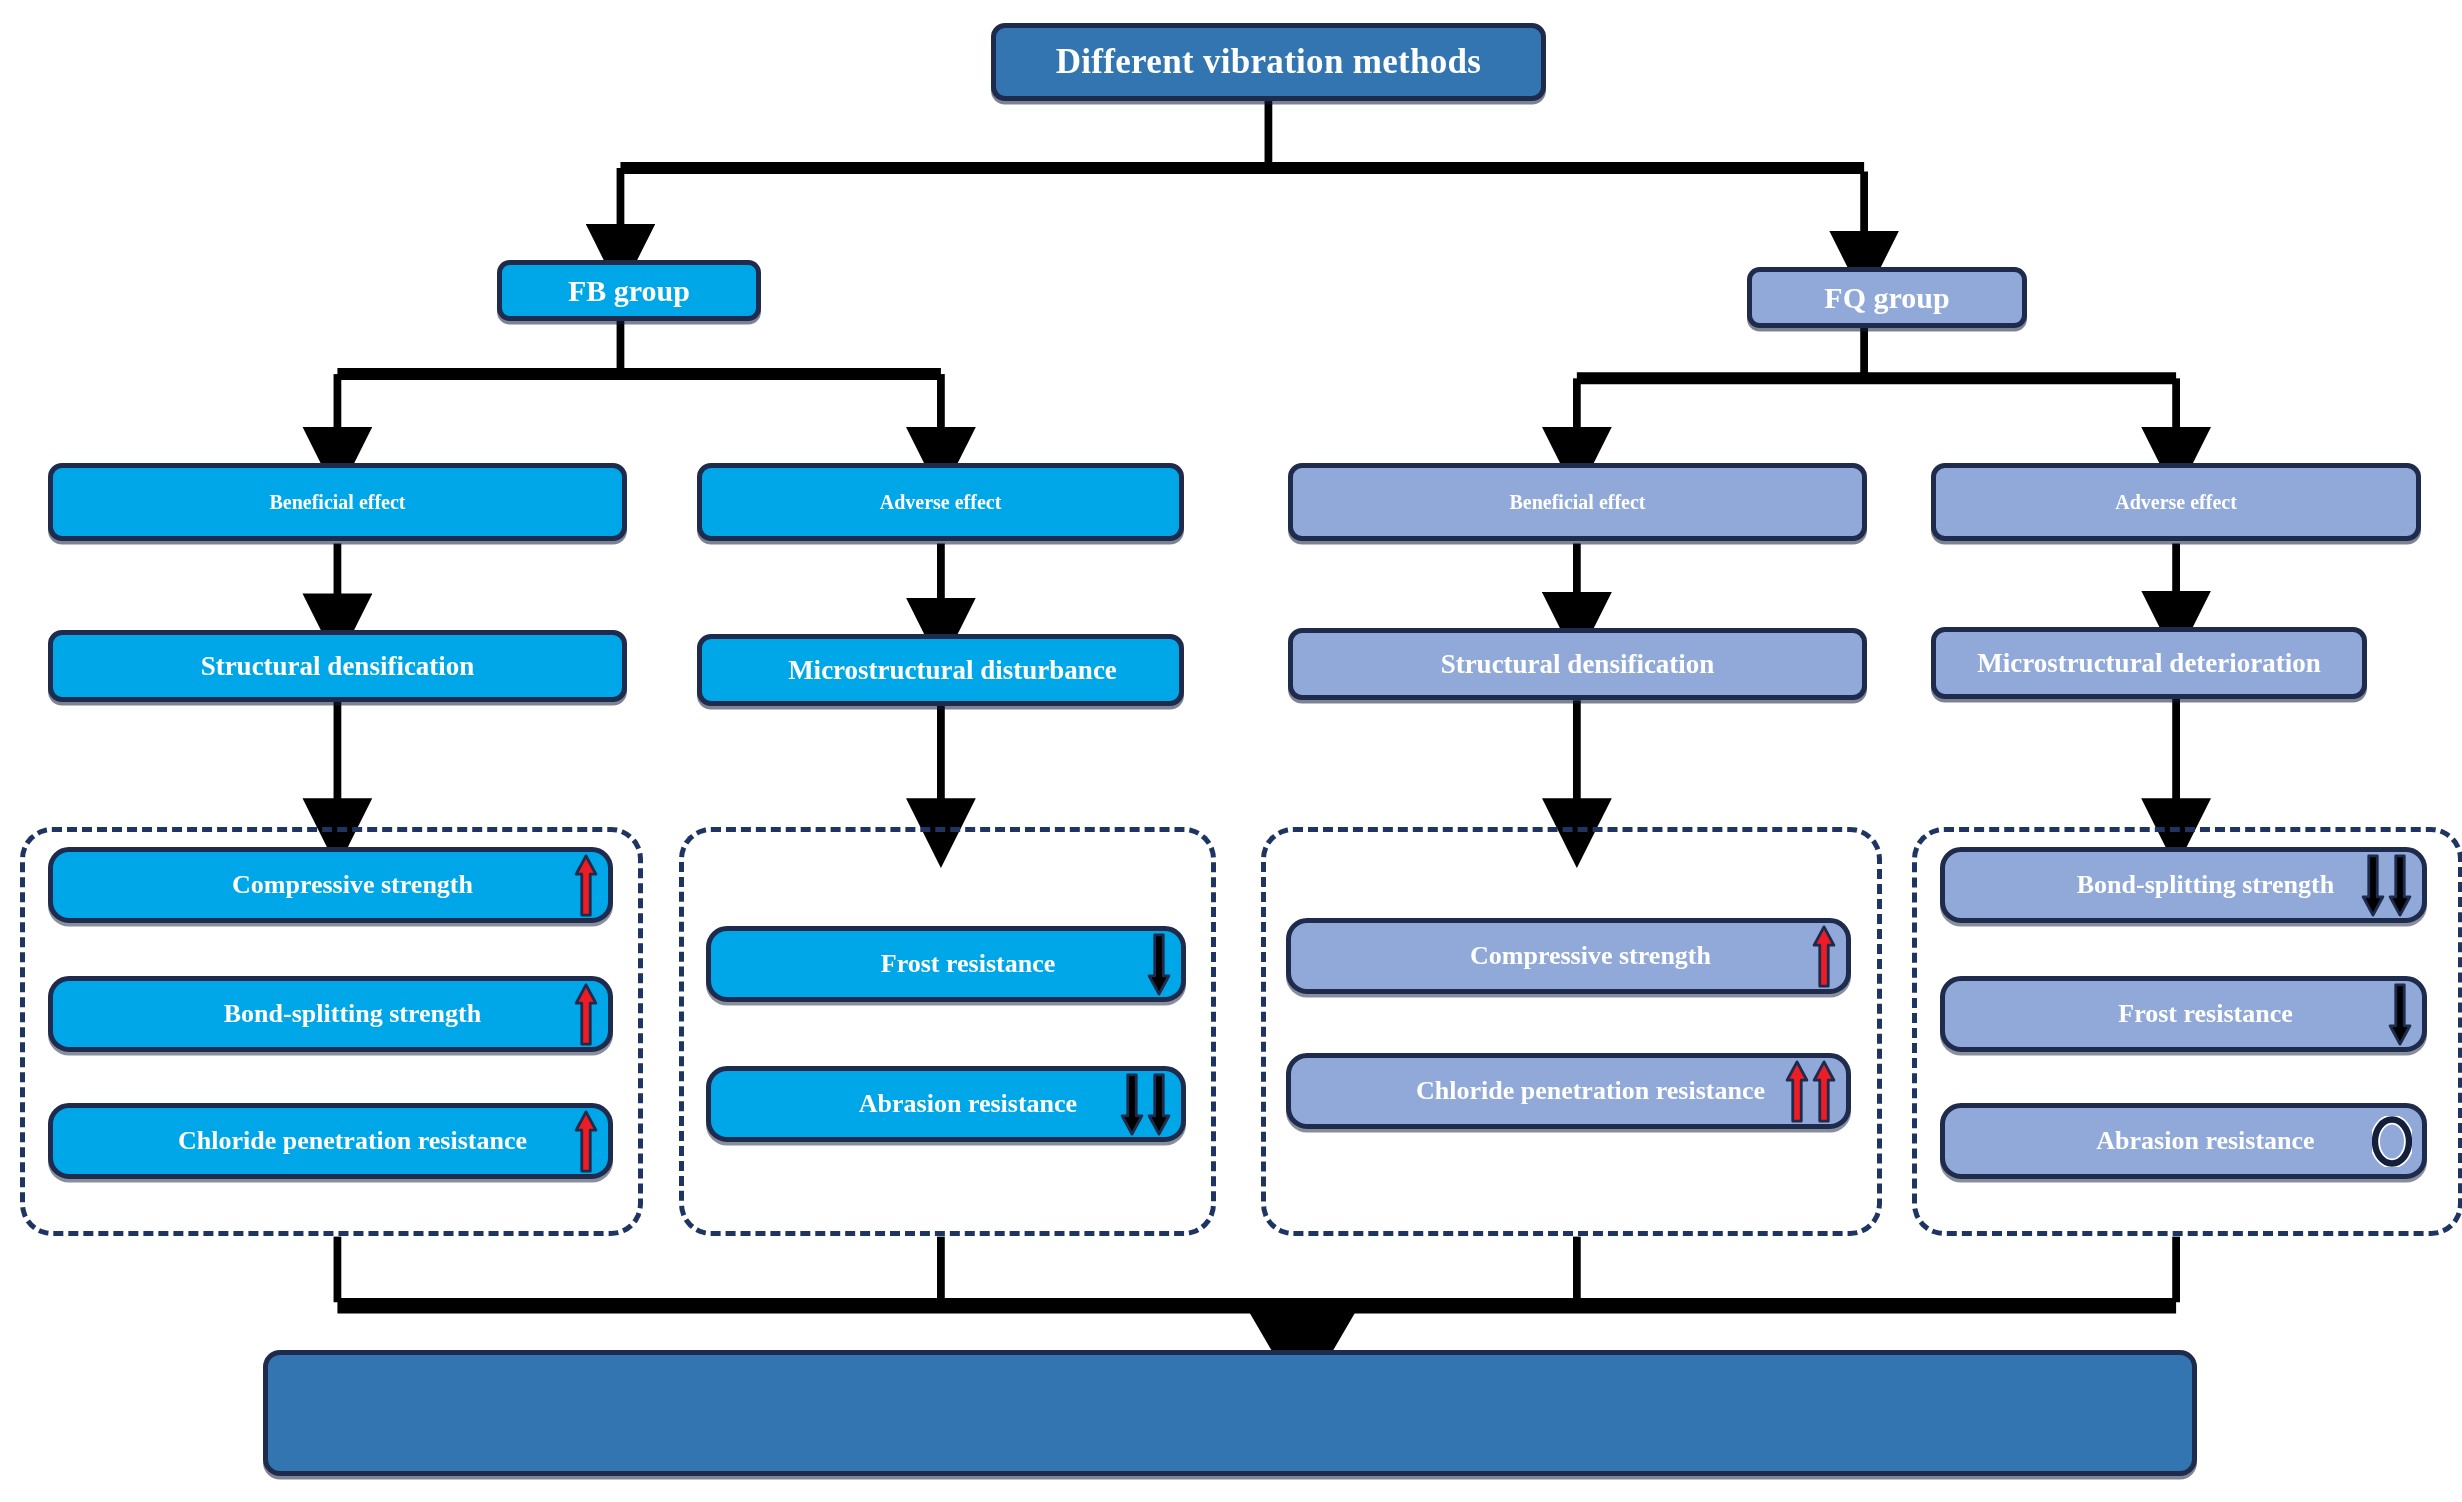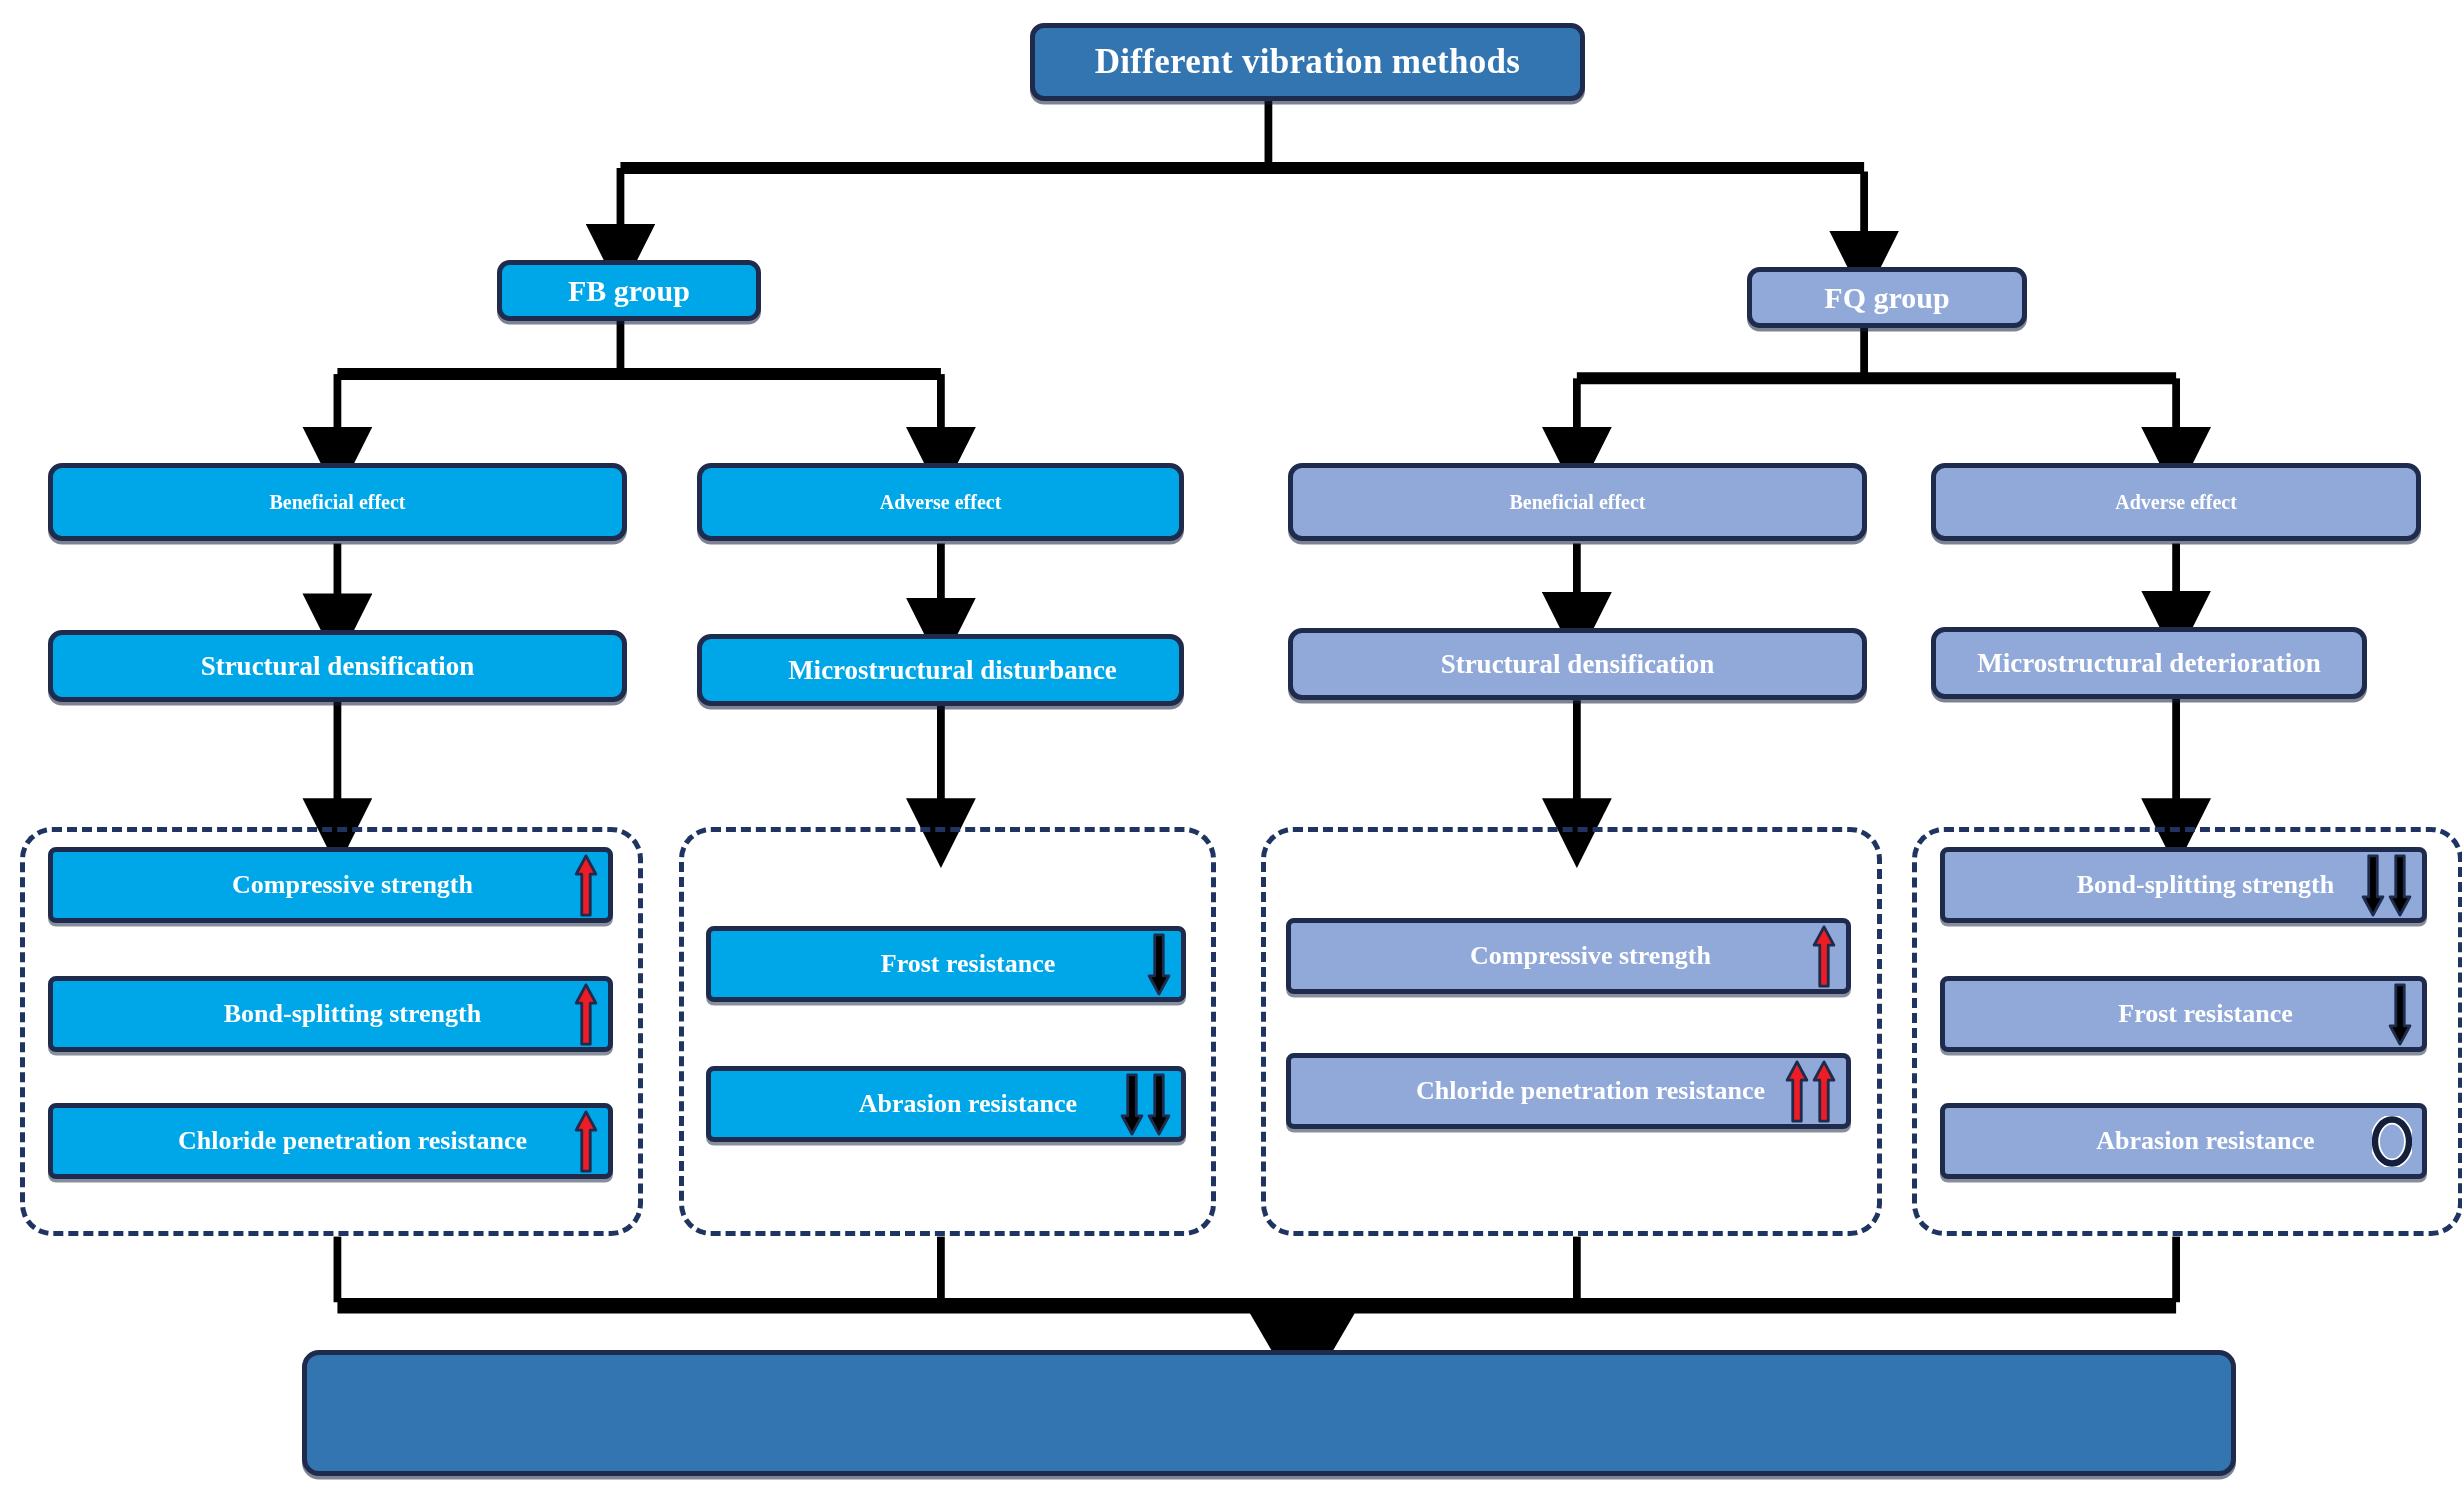--- a/index.html
+++ b/index.html
@@ -18,21 +18,21 @@
     align-items:center;
     justify-content:center;
     color:#ffffff;
     font-weight:bold;
     text-align:center;
     line-height:1.12;
     box-shadow:0 3.5px 0 0 rgba(20,30,60,.55);
   }
   .fb{ background:#00a7e8; }
   .fq{ background:#90a9d8; }
-  .hdr{ background:#3275b0;margin-left:39px; }
+  .hdr{ background:#3275b0; }
 
   
   .root{
     left:991px; top:22.6px; width:555px; height:78px;
     font-size:35px; letter-spacing:0.3px;
   }
 
   
   .group{
     height:61px; font-size:30px; border-radius:12.7px;
@@ -70,21 +70,21 @@
   .d1{ left:20px;   top:827px; width:623px;  height:409px; }
   .d2{ left:679px;  top:827px; width:537px;  height:409px; }
   .d3{ left:1261px; top:827px; width:621px;  height:409px; }
   .d4{ left:1912px; top:827px; width:551px;  height:409px; }
 
   
   .leaf{
     position:absolute;
     box-sizing:border-box;
     border:5px solid #1e2b4d;
-    border-radius:8px;
+    border-radius:21px;
     display:flex;
     align-items:center;
     justify-content:center;
     color:#ffffff;
     font-weight:bold;
     font-size:26px;
     text-align:center;
     box-shadow:0 3.5px 0 0 rgba(20,30,60,.5);
     padding-left:44px;
   }

